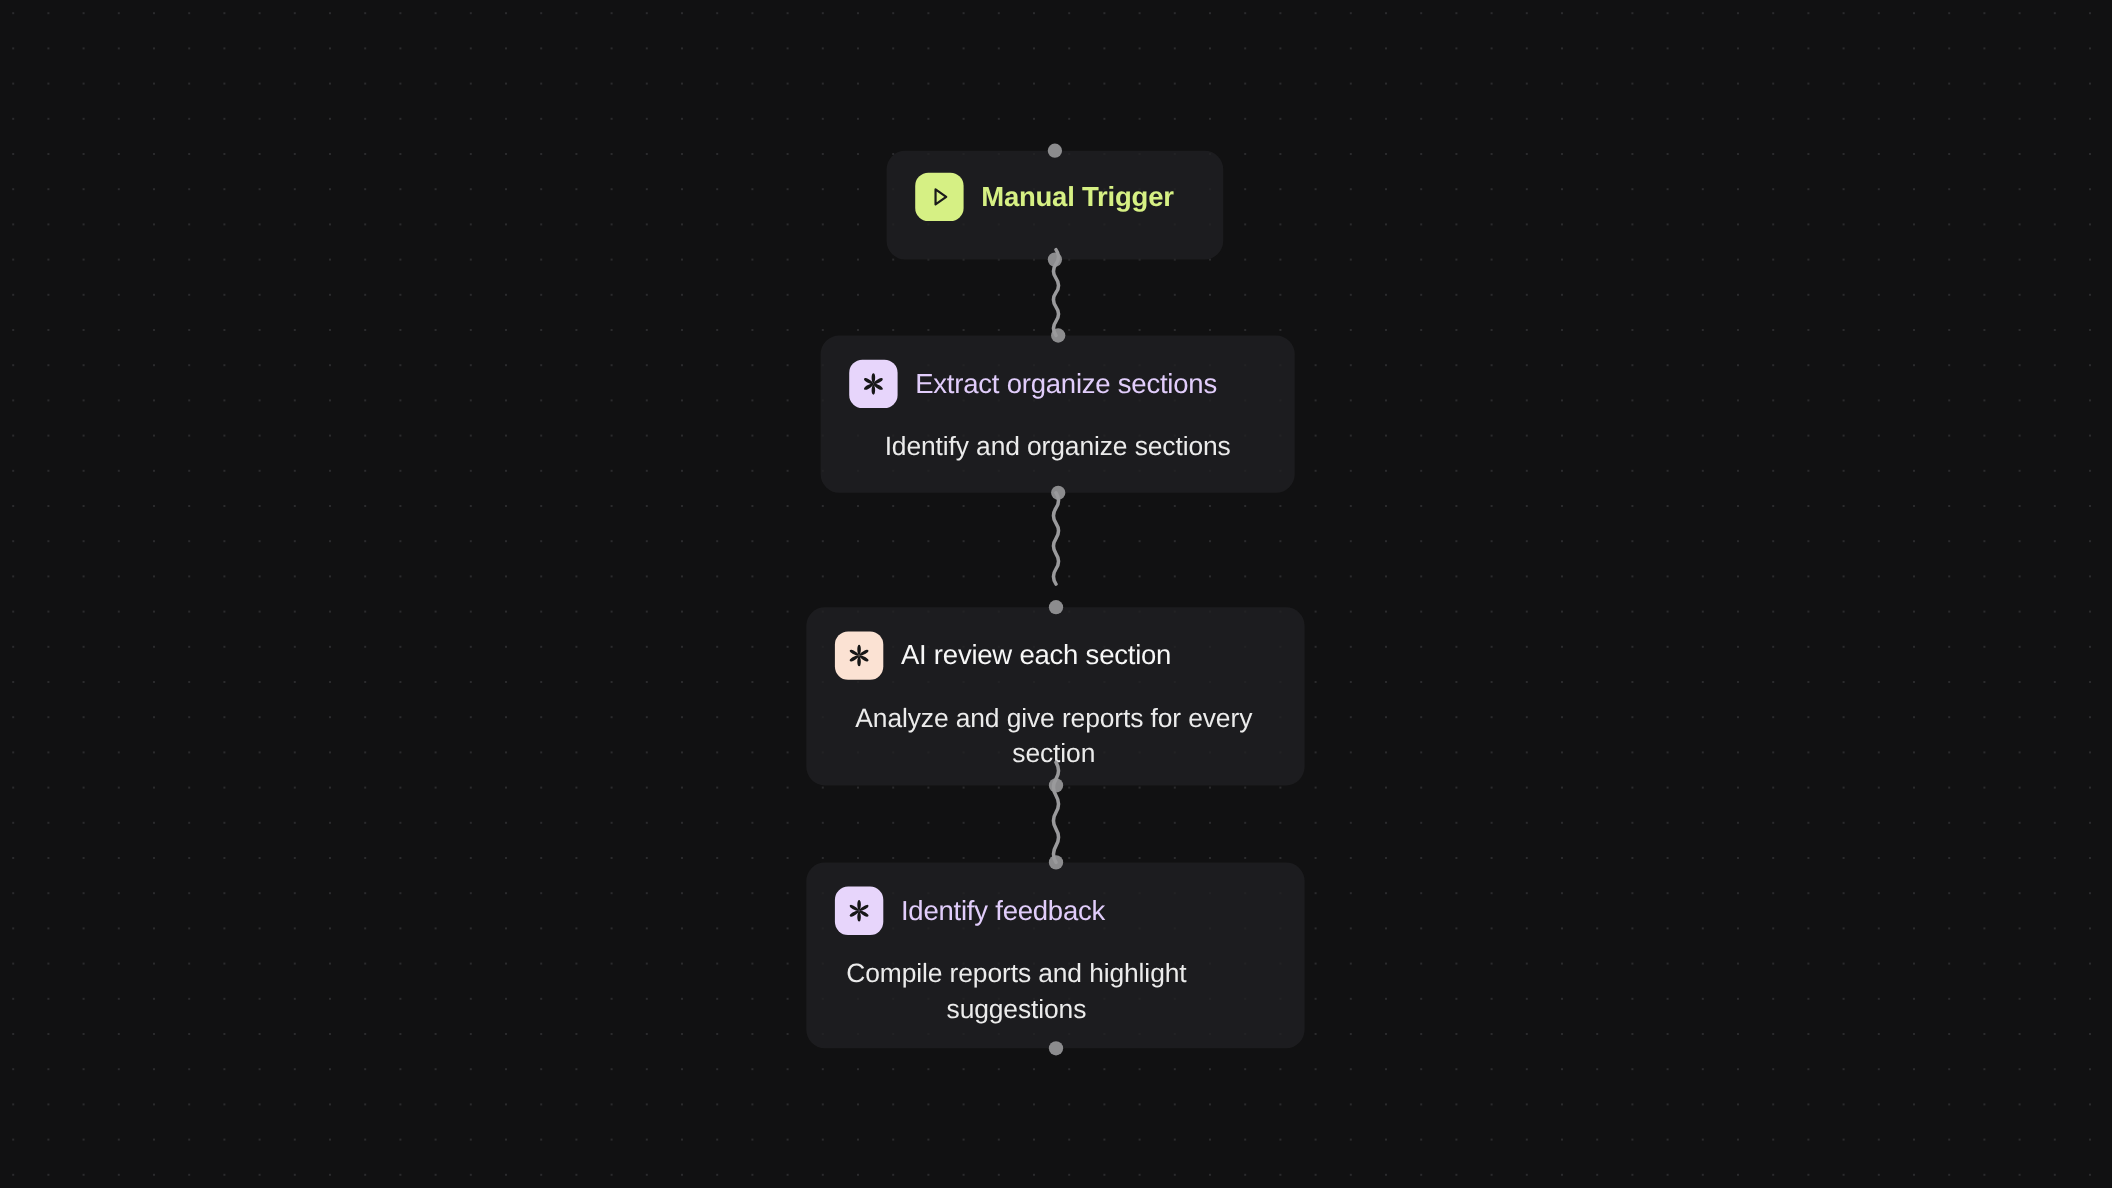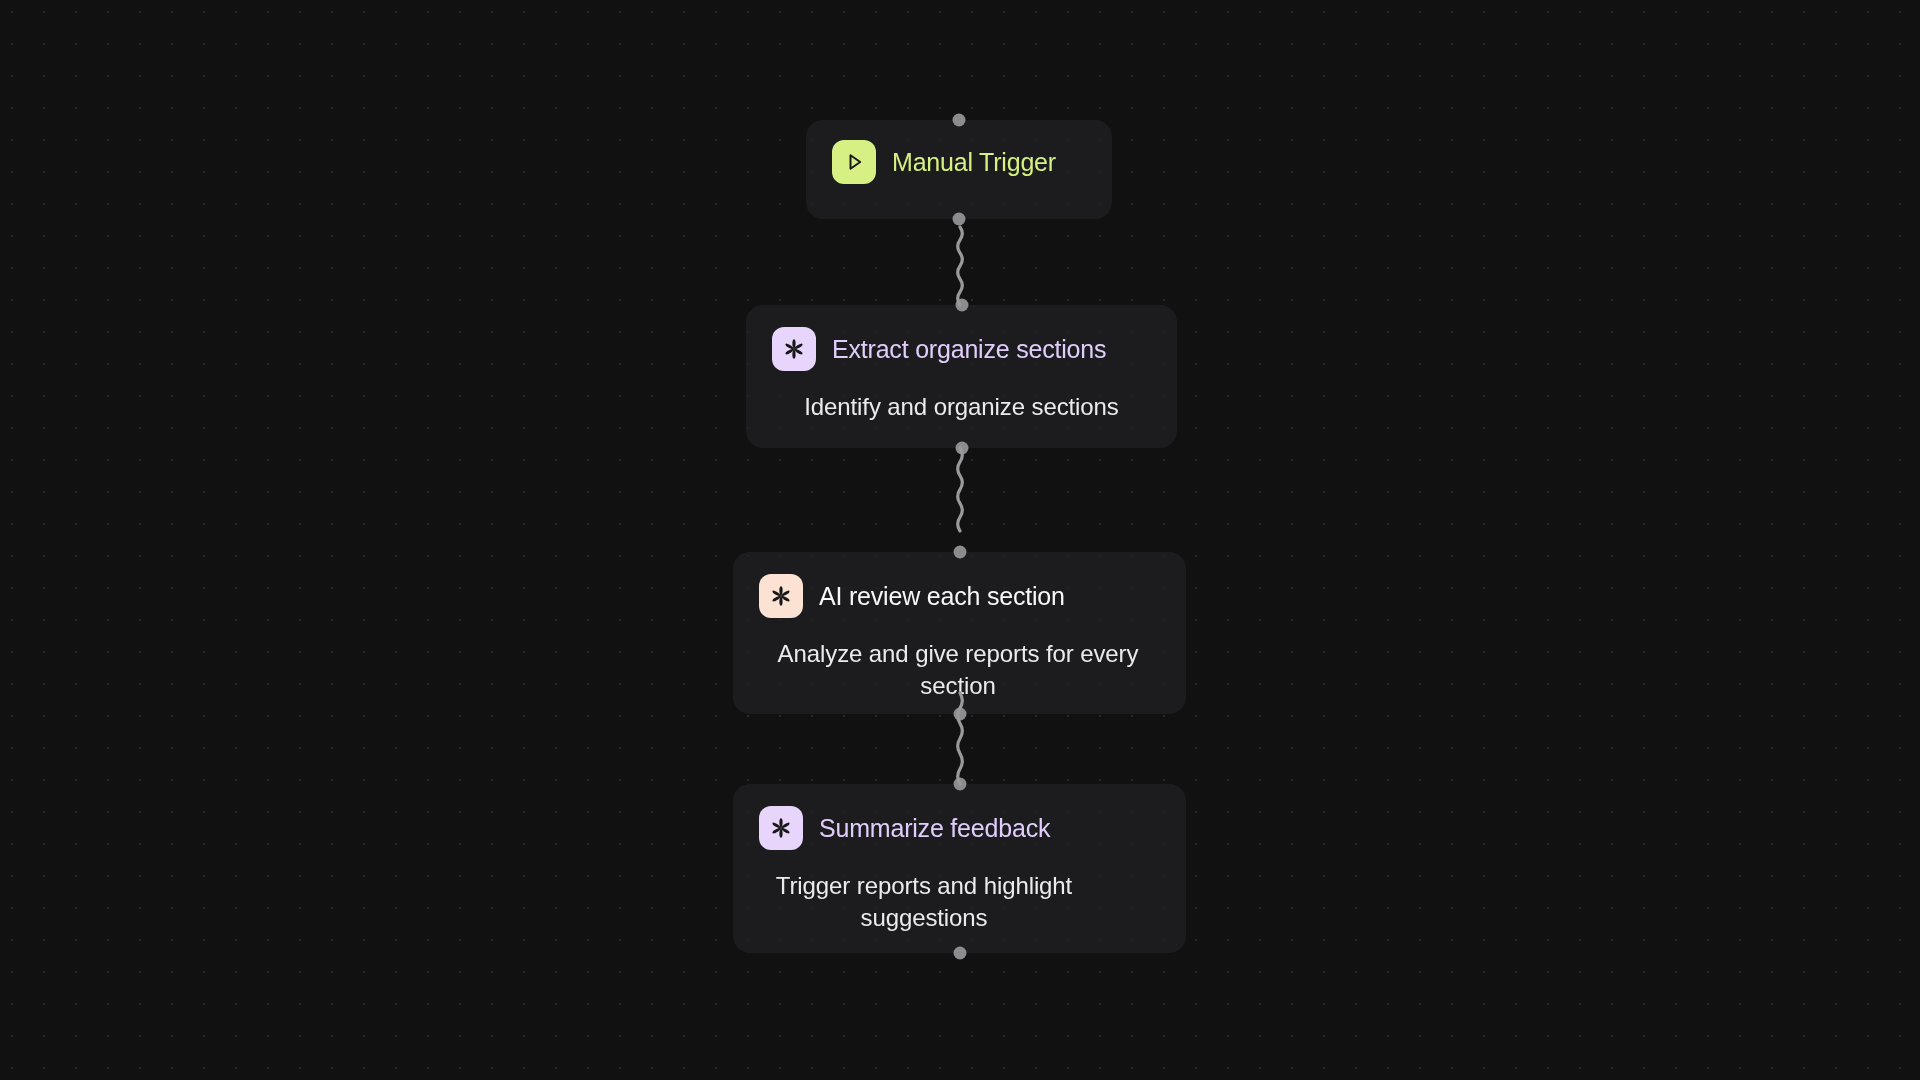--- a/index.html
+++ b/index.html
@@ -83,21 +83,21 @@
     stroke:#9a9a9c;
     stroke-width:3.2;
     stroke-linecap:round;
   }
 </style>
 </head>
 <body>
 
 <div id="canvas" style="background-color: rgb(17, 17, 18); background-image: radial-gradient(circle, rgb(43, 43, 45) 1.3px, transparent 1.4px); background-size: 32px 32px;">
 
-  <div class="node compact" id="node-0" style="left: 806px; top: 120px; width: 306px; height: 99px;">
+  <div class="node compact" id="node-0" style="left: 806px; top: 137px; width: 306px; height: 99px; font-weight: bold;">
     <div class="port top" style="background: rgb(140, 140, 142);"></div>
     <div class="node-head">
       <div class="node-icon" id="icon-0" style="background: rgb(214, 240, 132);">
         <svg width="24" height="24" viewBox="0 0 24 24" aria-hidden="true">
           <path d="M8.5 5.2 L18.2 12 L8.5 18.8 Z" fill="none" stroke="#1b1b1b" stroke-width="2" stroke-linejoin="round" stroke-linecap="round"></path>
         </svg>
       </div>
       <div class="node-title" id="title-0" style="color: rgb(214, 240, 132);">Manual Trigger</div>
     </div>
     <div class="port bottom" style="background: rgb(140, 140, 142);"></div>
@@ -195,23 +195,23 @@
               <g transform="rotate(240)">
                   <path d="M0 0 C1.5 -1.4 1.9 -6.1 1.05 -8.1 C0.55 -9.3 -0.55 -9.3 -1.05 -8.1 C-1.9 -6.1 -1.5 -1.4 0 0 Z"></path>
                 </g>
               <g transform="rotate(300)">
                   <path d="M0 0 C1.5 -1.4 1.9 -6.1 1.05 -8.1 C0.55 -9.3 -0.55 -9.3 -1.05 -8.1 C-1.9 -6.1 -1.5 -1.4 0 0 Z"></path>
                 </g>
             </g>
           </g>
         </svg>
       </div>
-      <div class="node-title" id="title-3" style="color: rgb(225, 205, 251);">Summarize feedback</div>
-    </div>
-    <div class="node-desc" style="max-width:330px;">Trigger reports and highlight suggestions</div>
+      <div class="node-title" id="title-3" style="color: rgb(225, 205, 251);">Identify feedback</div>
+    </div>
+    <div class="node-desc" style="max-width:330px;">Compile reports and highlight suggestions</div>
     <div class="port bottom" style="background: rgb(140, 140, 142);"></div>
   </div>
 
 <svg width="26" height="78" class="edge" style="top: 227px;">
       <path d="M 13 0 q 4.6 6.5 0 13 q -4.6 6.5 0 13 q 4.6 6.5 0 13 q -4.6 6.5 0 13 q 4.6 6.5 0 13 q -4.6 6.5 0 13" stroke="#9a9a9c"></path>
     </svg>
     <svg width="26" height="83" class="edge" style="top: 448px;">
       <path d="M 13 0 q 4.6 6.916666666666667 0 13.833333333333334 q -4.6 6.916666666666667 0 13.833333333333334 q 4.6 6.916666666666667 0 13.833333333333334 q -4.6 6.916666666666667 0 13.833333333333334 q 4.6 6.916666666666667 0 13.833333333333334 q -4.6 6.916666666666667 0 13.833333333333334" stroke="#9a9a9c"></path>
     </svg>
     <svg width="26" height="91" class="edge" style="top: 693px;">

